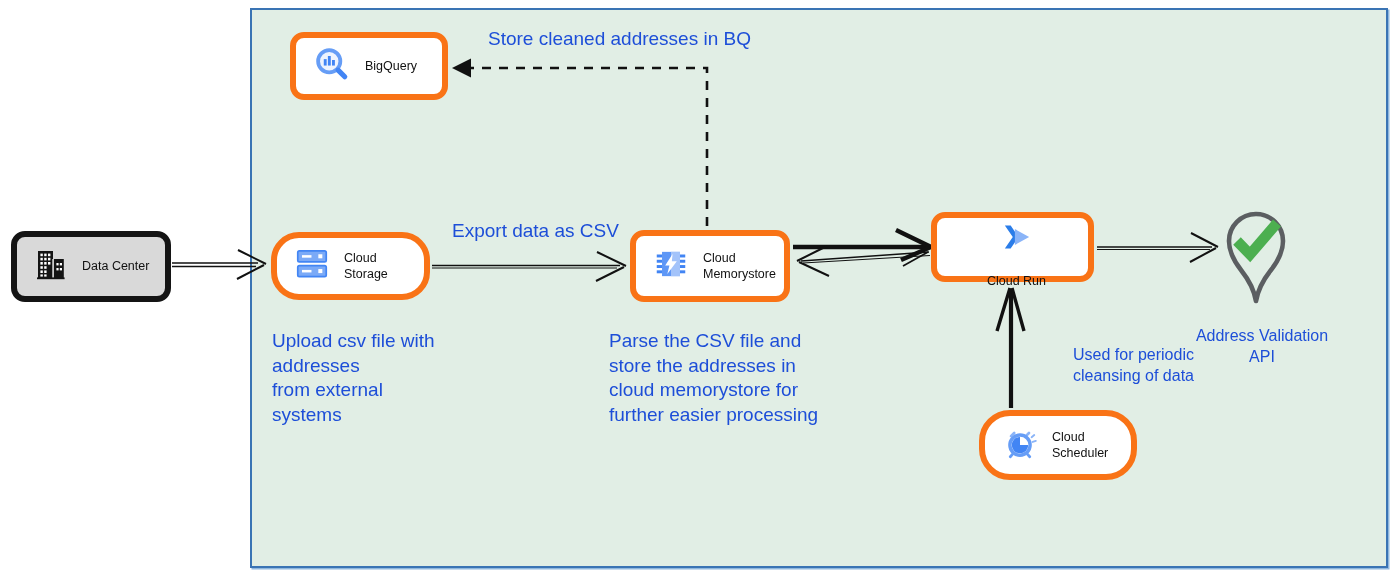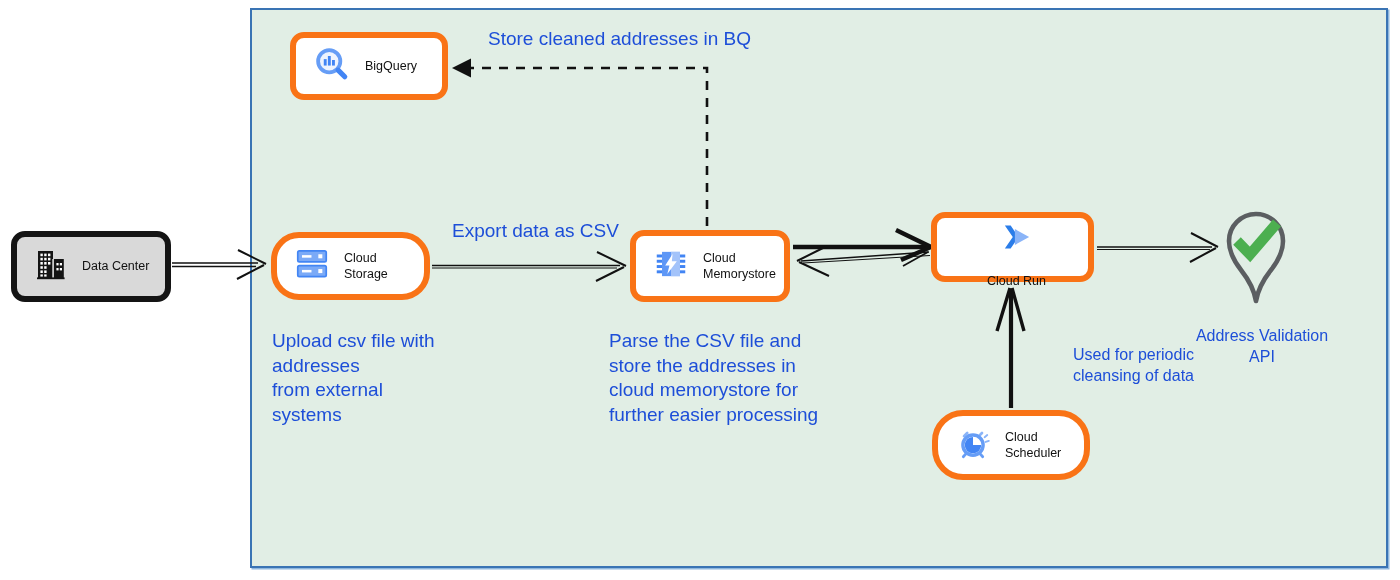--- a/index.html
+++ b/index.html
@@ -164,21 +164,21 @@
   <div class="node" style="left:931px; top:212px; width:163px; height:70px;flex-direction:column;">
     <span>
       <svg width="38" height="38" viewBox="0 0 36 36">
         <path d="M6.5 7 L14 18 L6.5 29 L12 29 L19.5 18 L12 7 Z" fill="#2b7de9"></path>
         <path d="M16 10.5 L29.5 18 L16 25.5 Z" fill="#8ab4f8"></path>
       </svg>
     </span>
     <span class="label">Cloud Run</span>
   </div>
 
-  <div class="node" style="left:932px; top:410px; width:158px; height:70px;border-radius:31px;">
+  <div class="node" style="left:979px; top:410px; width:158px; height:70px;border-radius:31px;">
     <span>
       <svg width="38" height="38" viewBox="0 0 36 36">
         <path d="M9.5 11.5 L12.5 8.5" stroke="#8ab4f8" stroke-width="2.6" stroke-linecap="round" fill="none"></path>
         <path d="M26.5 8.5 L23.5 11.5" stroke="#8ab4f8" stroke-width="2.6" stroke-linecap="round" fill="none"></path>
         <path d="M29 12.5 L31.5 10.5 M30 17 L33 16" stroke="#8ab4f8" stroke-width="1.8" stroke-linecap="round" fill="none"></path>
         <circle cx="18" cy="20" r="9.6" fill="#ffffff" stroke="#669df6" stroke-width="3.2"></circle>
         <path d="M18 20 L18 12.2 A7.8 7.8 0 1 0 25.8 20 Z" fill="#4285f4"></path>
         <path d="M11 28.5 L8.8 31 M25 28.5 L27.2 31" stroke="#669df6" stroke-width="2.6" stroke-linecap="round" fill="none"></path>
       </svg>
     </span>

